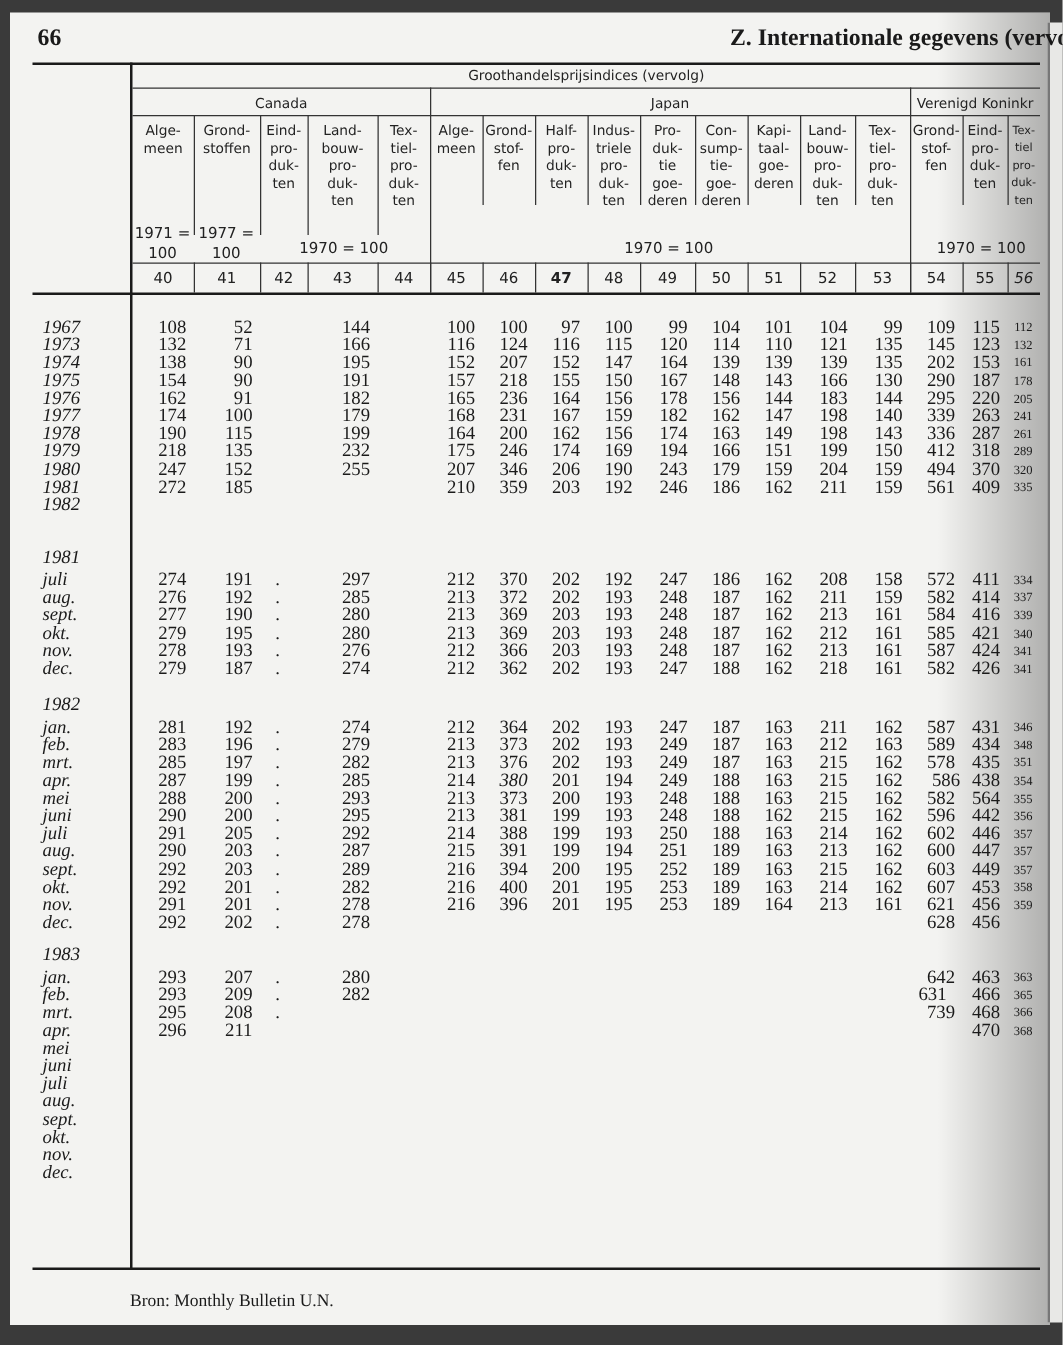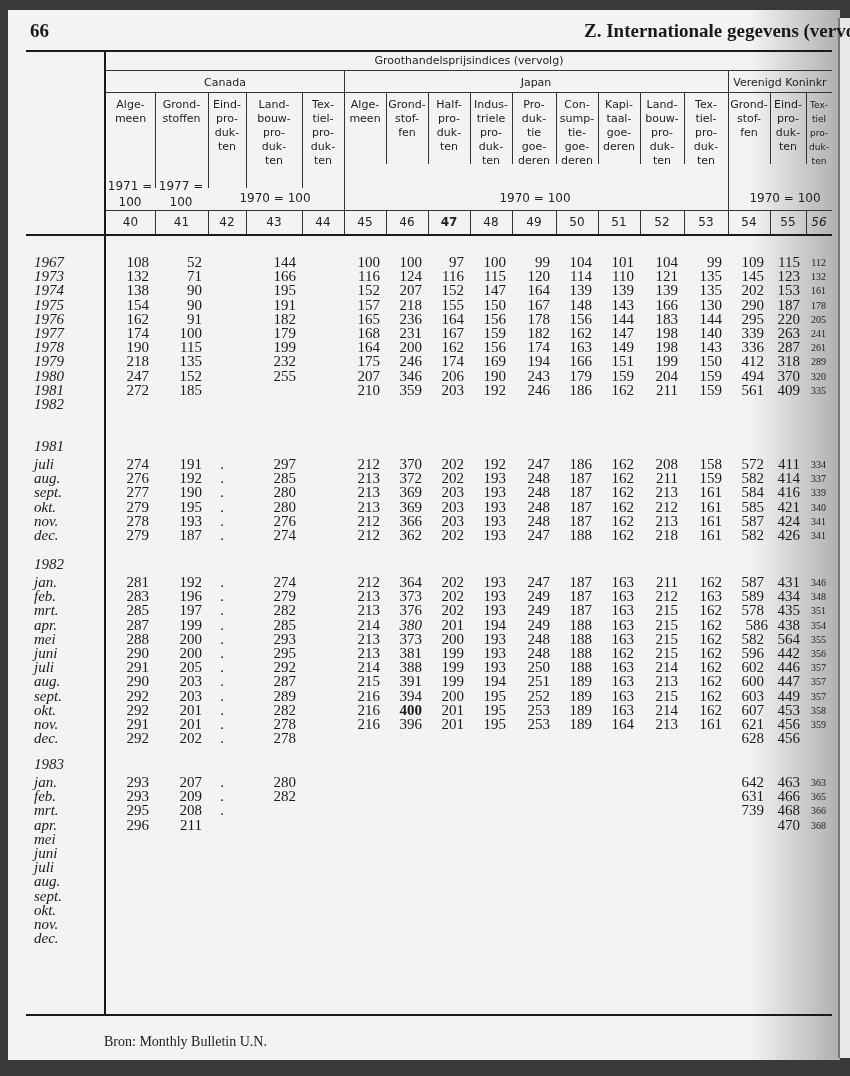--- a/index.html
+++ b/index.html
@@ -623,21 +623,21 @@
     <div class="cell" style="left: 686px; top: 688.6px;">162</div>
     <div class="cell" style="left: 728px; top: 688.6px;">603</div>
     <div class="cell" style="left: 764px; top: 688.6px;">449</div>
     <div class="cell small" style="left: 804px; top: 688.6px;">357</div>
     <div class="rowlabel" style="top: 702.8px;">okt.</div>
     <div class="cell" style="left: 113px; top: 702.8px;">292</div>
     <div class="cell" style="left: 166px; top: 702.8px;">201</div>
     <div class="cell" style="left: 204px; top: 702.8px; text-align: center;">.</div>
     <div class="cell" style="left: 260px; top: 702.8px;">282</div>
     <div class="cell" style="left: 344px; top: 702.8px;">216</div>
-    <div class="cell" style="left: 386px; top: 702.8px; font-weight: bold;">400</div>
+    <div class="cell" style="left: 386px; top: 702.8px;">400</div>
     <div class="cell" style="left: 428px; top: 702.8px;">201</div>
     <div class="cell" style="left: 470px; top: 702.8px;">195</div>
     <div class="cell" style="left: 514px; top: 702.8px;">253</div>
     <div class="cell" style="left: 556px; top: 702.8px;">189</div>
     <div class="cell" style="left: 598px; top: 702.8px;">163</div>
     <div class="cell" style="left: 642px; top: 702.8px;">214</div>
     <div class="cell" style="left: 686px; top: 702.8px;">162</div>
     <div class="cell" style="left: 728px; top: 702.8px;">607</div>
     <div class="cell" style="left: 764px; top: 702.8px;">453</div>
     <div class="cell small" style="left: 804px; top: 702.8px;">358</div>
@@ -672,21 +672,21 @@
     <div class="cell" style="left: 204px; top: 775px; text-align: center;">.</div>
     <div class="cell" style="left: 260px; top: 775px;">280</div>
     <div class="cell" style="left: 728px; top: 775px;">642</div>
     <div class="cell" style="left: 764px; top: 775px;">463</div>
     <div class="cell small" style="left: 804px; top: 775px;">363</div>
     <div class="rowlabel" style="top: 789.2px;">feb.</div>
     <div class="cell" style="left: 113px; top: 789.2px;">293</div>
     <div class="cell" style="left: 166px; top: 789.2px;">209</div>
     <div class="cell" style="left: 204px; top: 789.2px; text-align: center;">.</div>
     <div class="cell" style="left: 260px; top: 789.2px;">282</div>
-    <div class="cell" style="left: 728px; top: 789.2px;">631</div>
+    <div class="cell" style="left: 728px; top: 789.2px; text-align: center;">631</div>
     <div class="cell" style="left: 764px; top: 789.2px;">466</div>
     <div class="cell small" style="left: 804px; top: 789.2px;">365</div>
     <div class="rowlabel" style="top: 803.4px;">mrt.</div>
     <div class="cell" style="left: 113px; top: 803.4px;">295</div>
     <div class="cell" style="left: 166px; top: 803.4px;">208</div>
     <div class="cell" style="left: 204px; top: 803.4px; text-align: center;">.</div>
     <div class="cell" style="left: 728px; top: 803.4px;">739</div>
     <div class="cell" style="left: 764px; top: 803.4px;">468</div>
     <div class="cell small" style="left: 804px; top: 803.4px;">366</div>
     <div class="rowlabel" style="top: 817.6px;">apr.</div>

